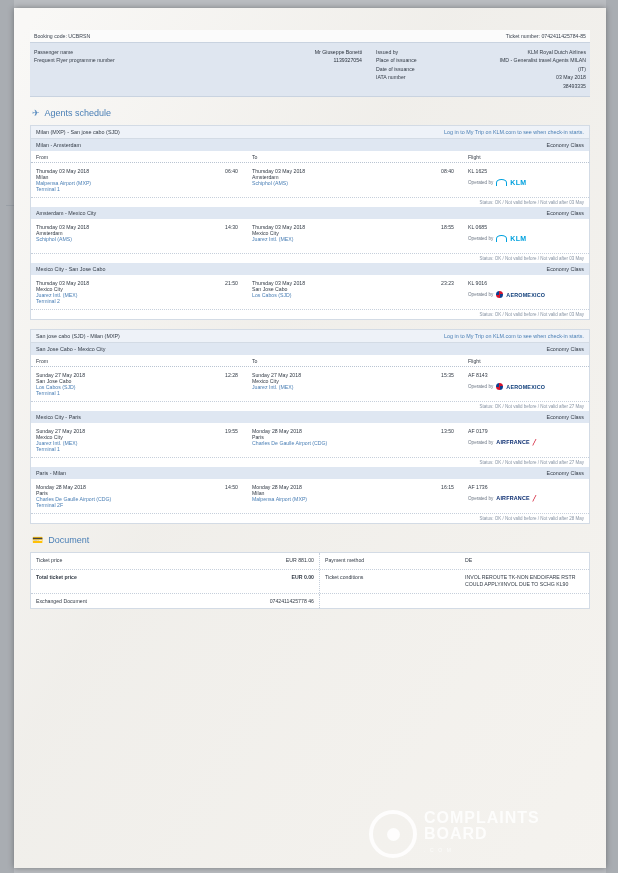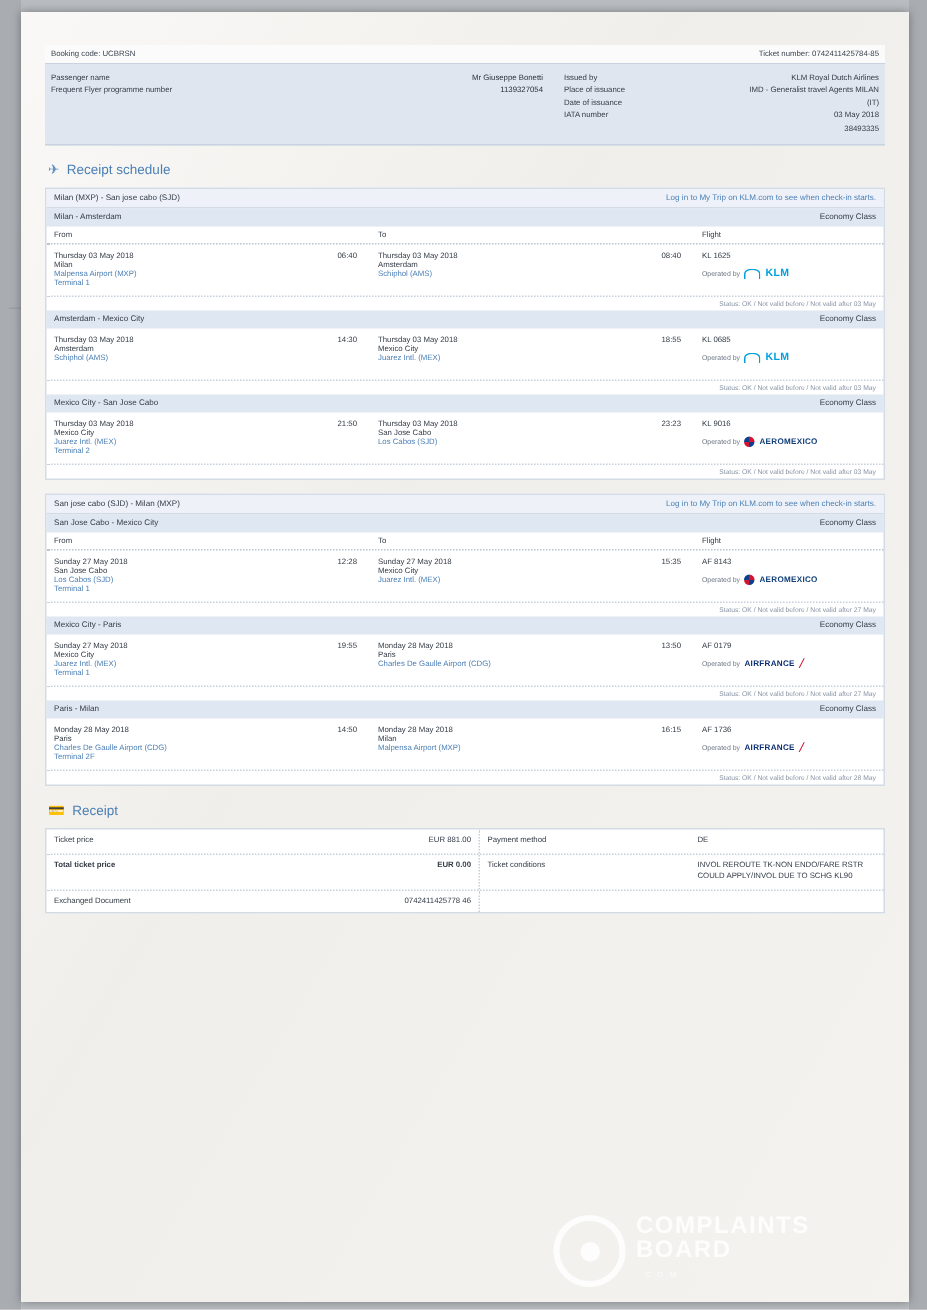--- a/index.html
+++ b/index.html
@@ -151,21 +151,21 @@
       <div class="pax-right">
         <div>KLM Royal Dutch Airlines</div>
         <div>IMD - Generalist travel Agents MILAN (IT)</div>
         <div>03 May 2018</div>
         <div>38493335</div>
       </div>
     </div>
 
     <div class="sec-title">
       <span class="ico">✈</span>
-      <span>Receipt schedule</span>
+      <span>Agents schedule</span>
     </div>
 
     <div class="itin">
       <div class="itin-top">
         <span>Milan (MXP) - San jose cabo (SJD)</span>
         <span class="link">Log in to My Trip on KLM.com to see when check-in starts.</span>
       </div>
 
       <div class="leg-head">
         <span>Milan - Amsterdam</span>
@@ -357,21 +357,21 @@
             <span class="af">AIRFRANCE</span>
             <span class="af"><span class="r">╱</span></span>
           </div>
         </div>
       </div>
       <div class="status">Status: OK / Not valid before / Not valid after 28 May</div>
     </div>
 
     <div class="sec-title">
       <span class="ico">💳</span>
-      <span>Receipt</span>
+      <span>Document</span>
     </div>
 
     <div class="receipt">
       <div class="r-row">
         <div class="r-l">Ticket price</div>
         <div class="r-v">EUR 881.00</div>
         <div class="r-l2">Payment method</div>
         <div class="r-v2">DE</div>
       </div>
       <div class="r-row">

